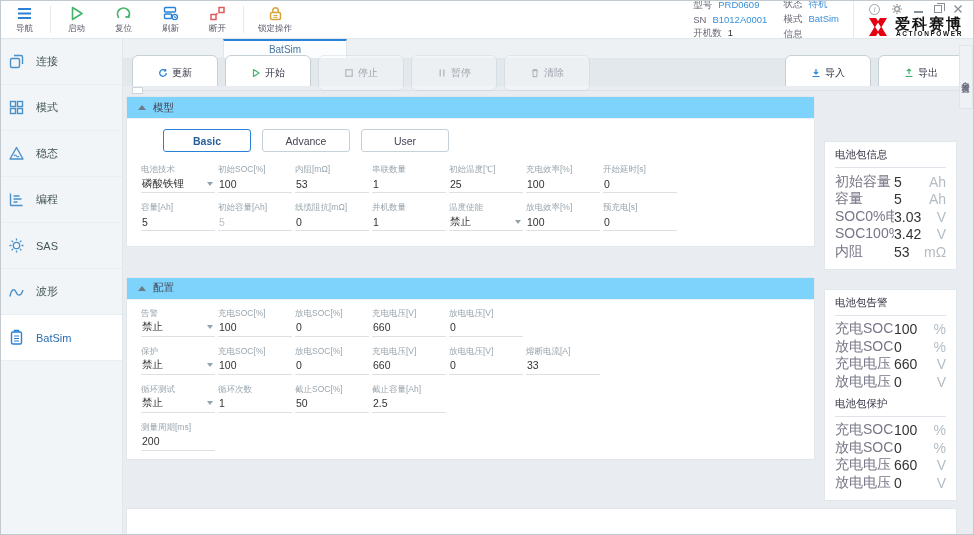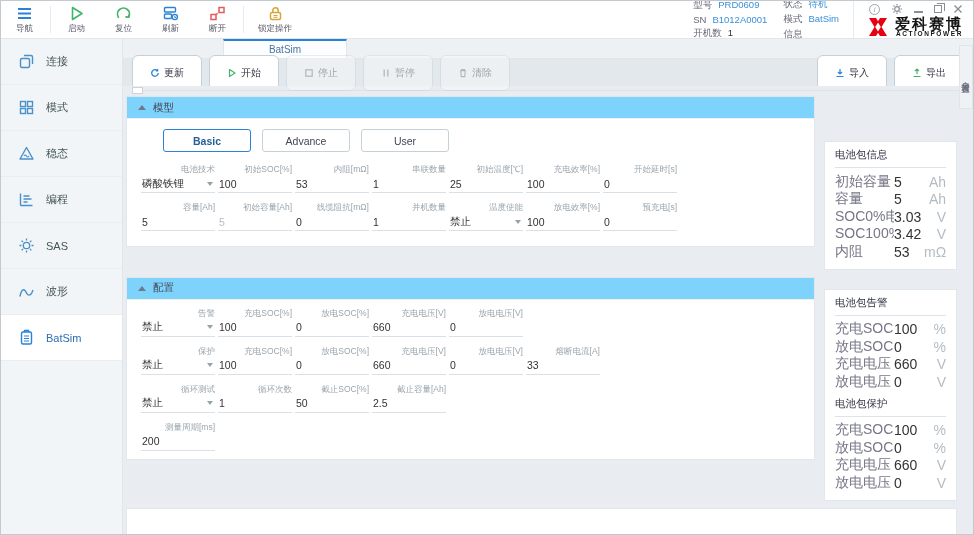--- a/index.html
+++ b/index.html
@@ -28,49 +28,49 @@
   .restore{width:8px;height:8px;border:1px solid #888f96;position:relative;}
   .restore:before{content:"";position:absolute;left:2px;top:-3px;width:7px;height:7px;border:1px solid #888f96;border-bottom:none;border-left:none;}
   .brand{display:flex;align-items:center;gap:5px;}
   .brand-text{display:flex;flex-direction:column;line-height:1.05;align-items:flex-end;}
   .brand-name{font-size:15px;font-weight:bold;color:#141414;letter-spacing:2px;}
   .brand-sub{font-size:6.5px;color:#141414;letter-spacing:1.6px;font-weight:bold;}
 
   
   .bodywrap{display:flex;height:497px;}
   .sidebar{width:122px;background:#f1f5f8;border-right:1px solid #e0e6ea;}
-  .side-item{height:46px;display:flex;align-items:center;gap:11px;padding-left:17px;font-size:11px;color:#455;border-bottom:1px solid #e9eef1;cursor:default;}
+  .side-item{height:46px;display:flex;align-items:center;gap:11px;padding-left:7px;font-size:11px;color:#455;border-bottom:1px solid #e9eef1;cursor:default;}
   .side-item svg{width:17px;height:17px;flex:none;}
   .side-item.active{background:#fff;color:#2a6fb0;}
 
   .main{flex:1;display:flex;flex-direction:column;min-width:0;position:relative;}
   .tabbar{height:20px;background:#edf1f4;border-bottom:1px solid #e0e6ea;display:flex;align-items:stretch;}
   .tab{margin-left:100px;width:124px;background:#fbfdfe;border-top:2px solid var(--accent);border-left:1px solid #e0e6ea;border-right:1px solid #e0e6ea;display:flex;align-items:center;justify-content:center;font-size:10px;color:#48779f;}
   .toolbar2{height:27px;background:#e2e8ec;display:flex;align-items:center;padding:0 9px;gap:7px;}
-  .btn{height:36px;background:#fff;border:1px solid #c6d0d7;border-radius:6px;display:flex;align-items:center;gap:4px;padding:0 17px;font-size:10px;color:#334;cursor:default;}
+  .btn{height:36px;background:#fff;border:1px solid #c6d0d7;border-radius:6px;display:flex;align-items:center;gap:4px;padding:0 25px;font-size:10px;color:#334;cursor:default;}
   .btn svg{width:10px;height:10px;}
   .btn.disabled{opacity:.38;}
   .tb-right{margin-left:auto;display:flex;gap:7px;}
   .slider{height:9px;display:flex;align-items:center;padding:0 9px;background:#e9edf1;}
   .slider .handle{width:11px;height:7px;background:#fff;border:1px solid #cdd5da;}
   .slider .track{flex:1;height:1px;background:#dde3e7;}
 
   .content{flex:1;overflow:hidden;padding:1px 16px 0 3px;display:flex;flex-direction:column;gap:7px;background:#e9edf1;}
   .row2col{display:flex;gap:9px;align-items:flex-start;}
   .card{background:#fff;border:1px solid #e2e7eb;}
   section.card{flex:1;min-width:0;}
   .sec-head{height:22px;background:#7dd3fc;border-bottom:1px solid #eef1f3;display:flex;align-items:center;gap:7px;padding:0 11px;font-size:10.5px;color:#445;}
   .caret{width:0;height:0;border-left:4px solid transparent;border-right:4px solid transparent;border-bottom:5px solid #6b7b8a;}
   .sec-body{padding:8px 14px 6px;}
 
   .mtabs{display:flex;gap:11px;margin:2px 0 12px;padding-left:22px;}
   .mtab{width:88px;height:23px;border:1px solid #c6d0d7;border-radius:3px;background:#fff;display:flex;align-items:center;justify-content:center;font-size:10.5px;color:#445;cursor:default;}
   .mtab.active{border:1.5px solid var(--accent);color:#245e96;font-weight:bold;}
 
-  .frow{display:flex;gap:3px;margin-bottom:9px;text-align:right;}
+  .frow{display:flex;gap:3px;margin-bottom:9px;}
   .field{width:74px;flex:none;}
   .flabel{font-size:8.5px;color:#9aa6ae;height:12px;white-space:nowrap;overflow:hidden;}
   .fval{font-size:10.5px;color:#333;border-bottom:1px solid #dae0e4;padding:2px 2px 3px 1px;height:17px;display:flex;align-items:center;justify-content:space-between;}
   .field.dis .fval{color:#b7bfc6;}
   .chev{width:0;height:0;border-left:3.5px solid transparent;border-right:3.5px solid transparent;border-top:4px solid #93a2ab;}
 
   .log-file{display:flex;align-items:center;gap:7px;padding:7px 12px 6px;font-size:10.5px;color:#333;}
 
   .aside{width:133px;flex:none;display:flex;flex-direction:column;gap:9px;}
   .aside.off1{margin-top:45px;}

